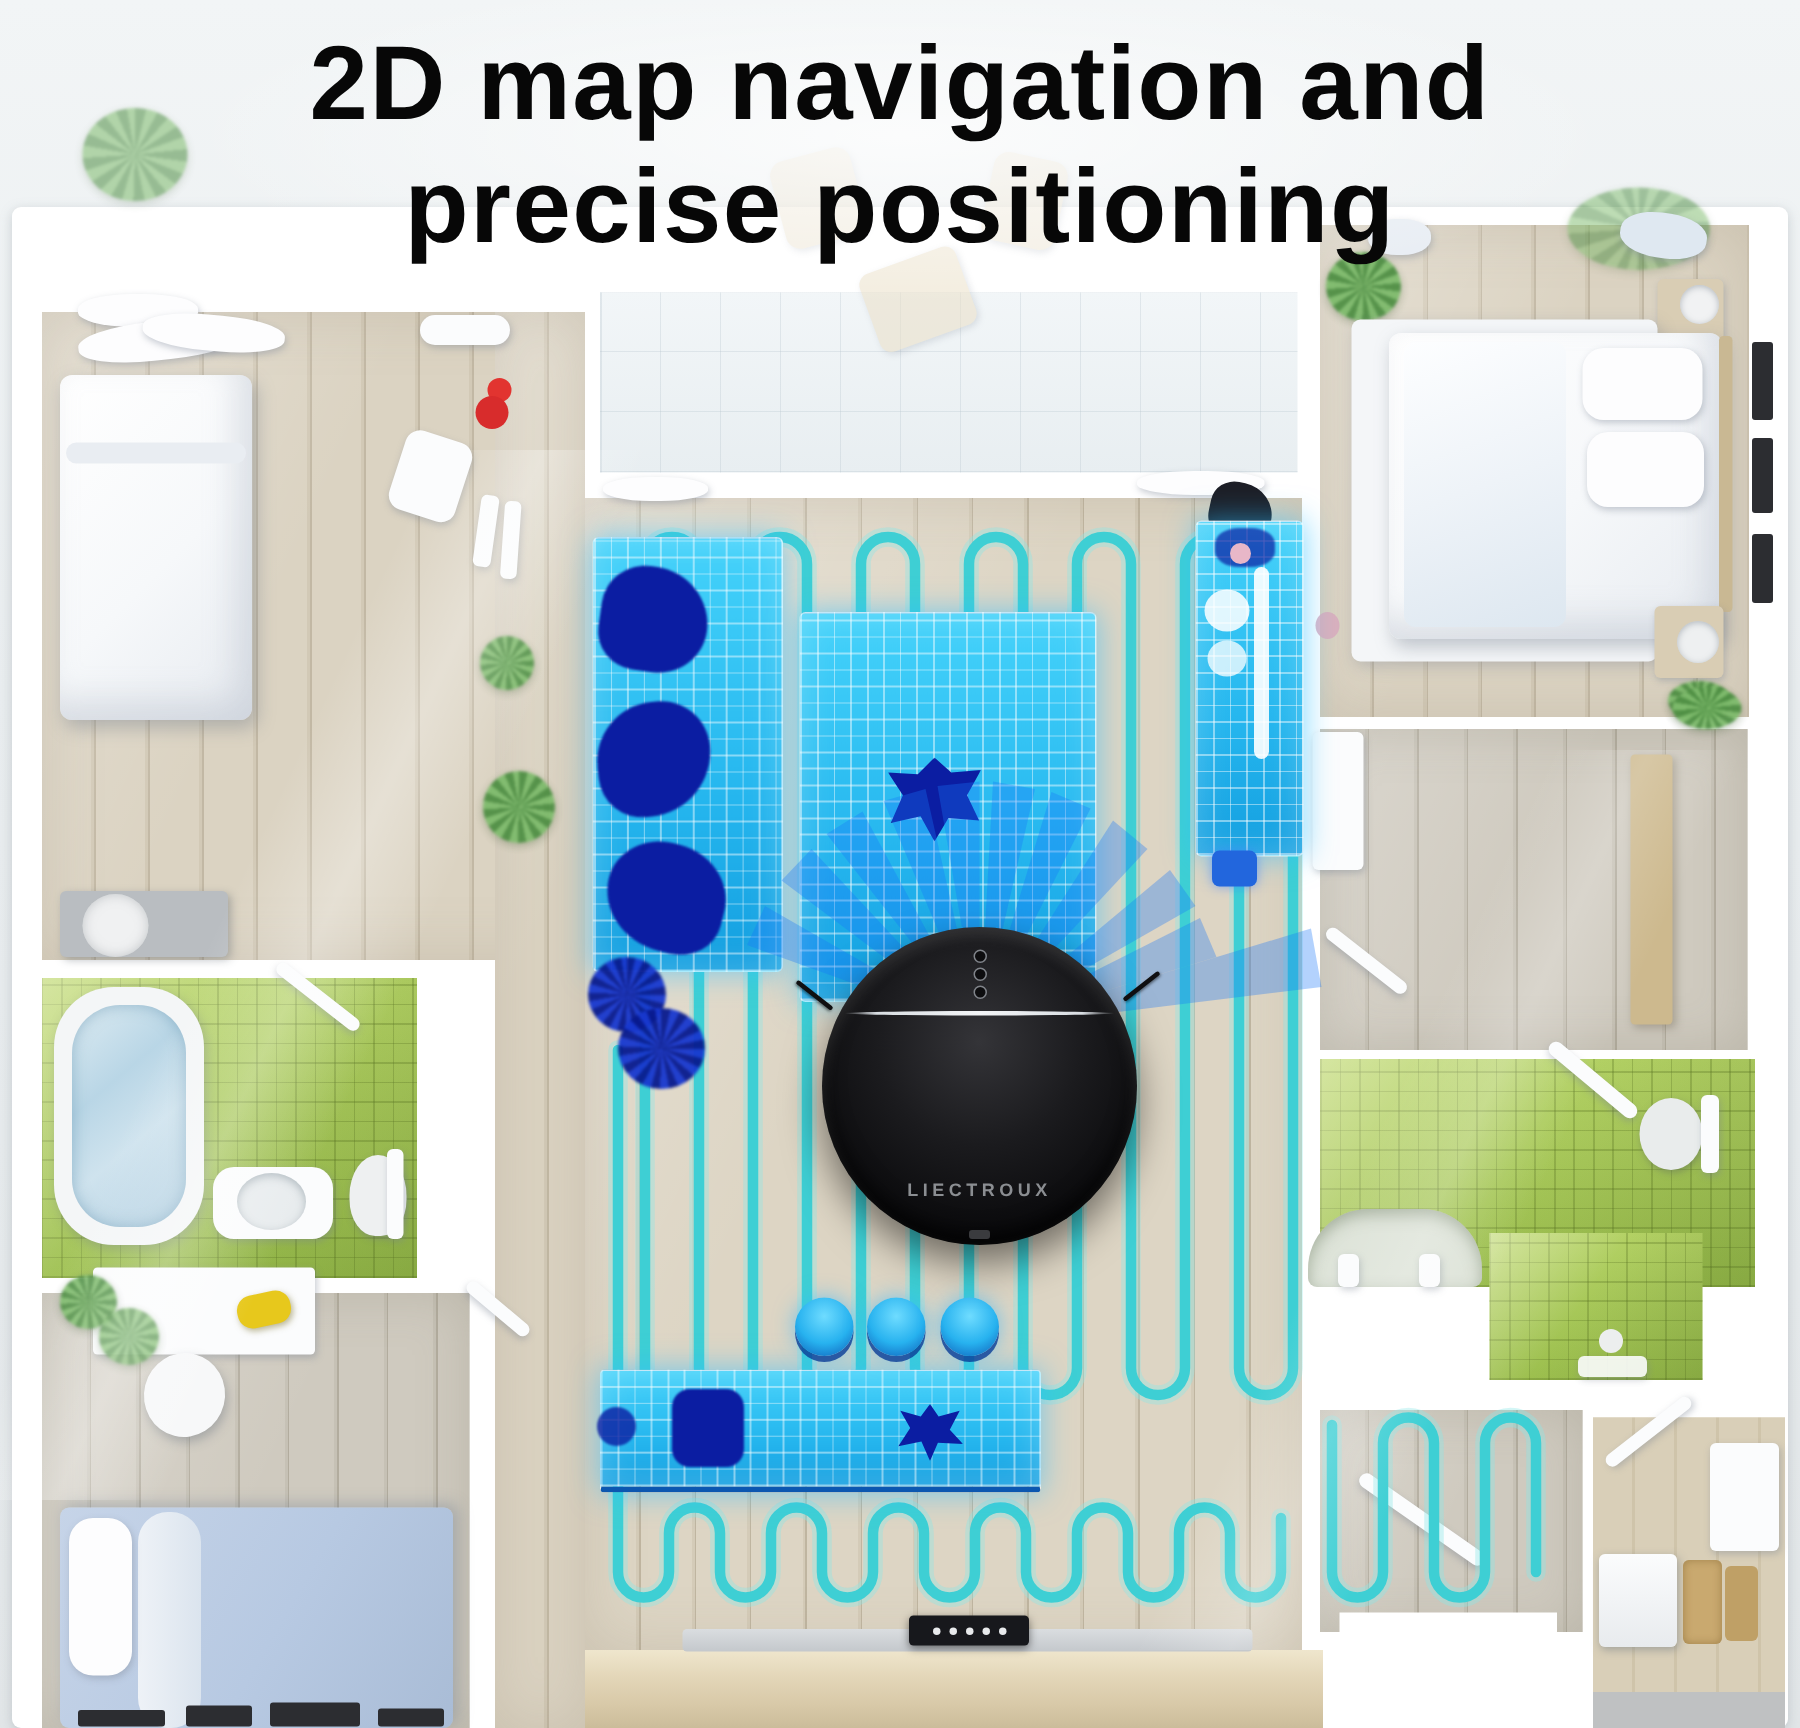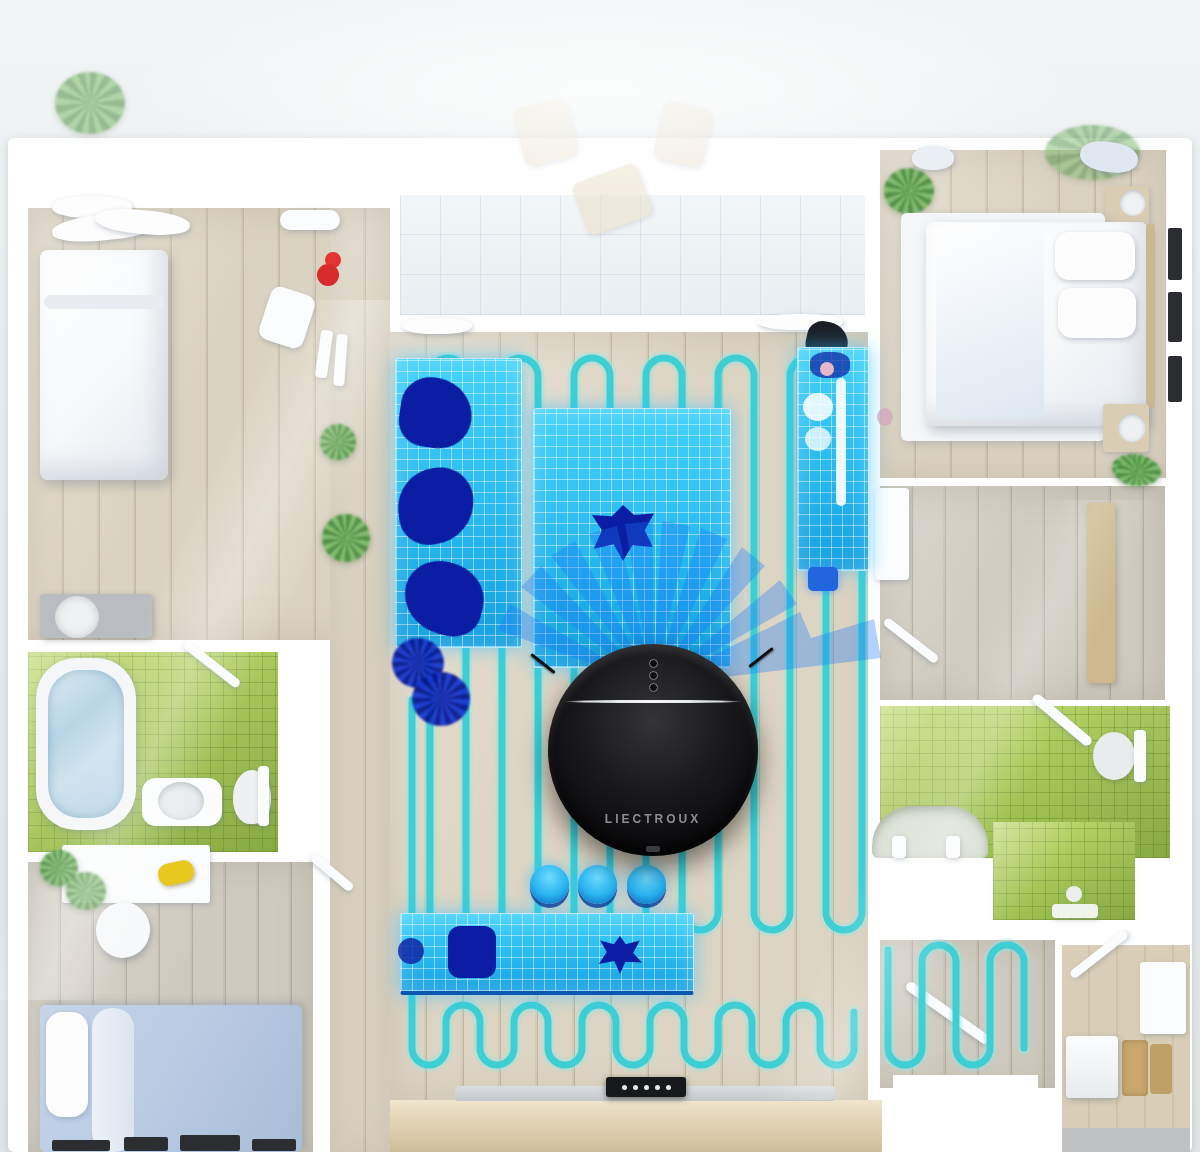--- a/index.html
+++ b/index.html
@@ -193,21 +193,21 @@
       <polygon points="653,686 701,528 727,539"></polygon>
       <polygon points="653,686 742,547 765,566"></polygon>
       <polygon points="653,686 780,580 797,604"></polygon>
       <polygon points="653,686 800,612 811,638"></polygon>
       <polygon points="653,686 874,619 881,658"></polygon>
     </g>
   </svg>
 
   <div class="abs brush" style="left:528px;top:662px;width:30px;transform:rotate(38deg);z-index:6;"></div>
   <div class="abs brush" style="left:746px;top:656px;width:30px;transform:rotate(-38deg);z-index:6;"></div>
-  <div class="abs robot" style="left:548px;top:644px;width:210px;height:212px;z-index:6;">
+  <div class="abs robot" style="left:548px;top:618px;width:210px;height:212px;z-index:6;">
     <div class="abs" style="left:96px;top:12px;width:18px;">
       <div class="robot-btn"></div>
       <div class="robot-btn"></div>
       <div class="robot-btn"></div>
     </div>
     <div class="abs" style="left:7%;right:7%;top:56px;height:3px;border-radius:50%;
       background:linear-gradient(90deg,rgba(255,255,255,0),#d8dde2 12%,#f3f5f7 50%,#d8dde2 88%,rgba(255,255,255,0));"></div>
     <div class="abs brand" style="left:0;right:0;top:168px;">LIECTROUX</div>
     <div class="abs" style="left:98px;top:202px;width:14px;height:6px;background:#3a3b3e;border-radius:2px;"></div>
   </div>
@@ -260,14 +260,18 @@
     <div class="dock-pin"></div>
     <div class="dock-pin"></div>
     <div class="dock-pin"></div>
   </div>
 
   <div class="abs sweep" style="left:-80px;top:300px;width:560px;height:700px;z-index:8;opacity:.8;"></div>
   <div class="abs sweep" style="left:700px;top:500px;width:520px;height:600px;z-index:8;opacity:.55;"></div>
   <div class="abs" style="left:0;top:0;width:1200px;height:260px;z-index:9;pointer-events:none;
     background:radial-gradient(ellipse 640px 150px at 600px 90px,rgba(255,255,255,.75),rgba(255,255,255,0) 75%);"></div>
 
+  <div class="abs headline" style="left:0;top:14px;z-index:10;">
+    <div>2D map navigation and</div>
+    <div>precise positioning</div>
+  </div>
 
 </div>
 
 </body></html>

